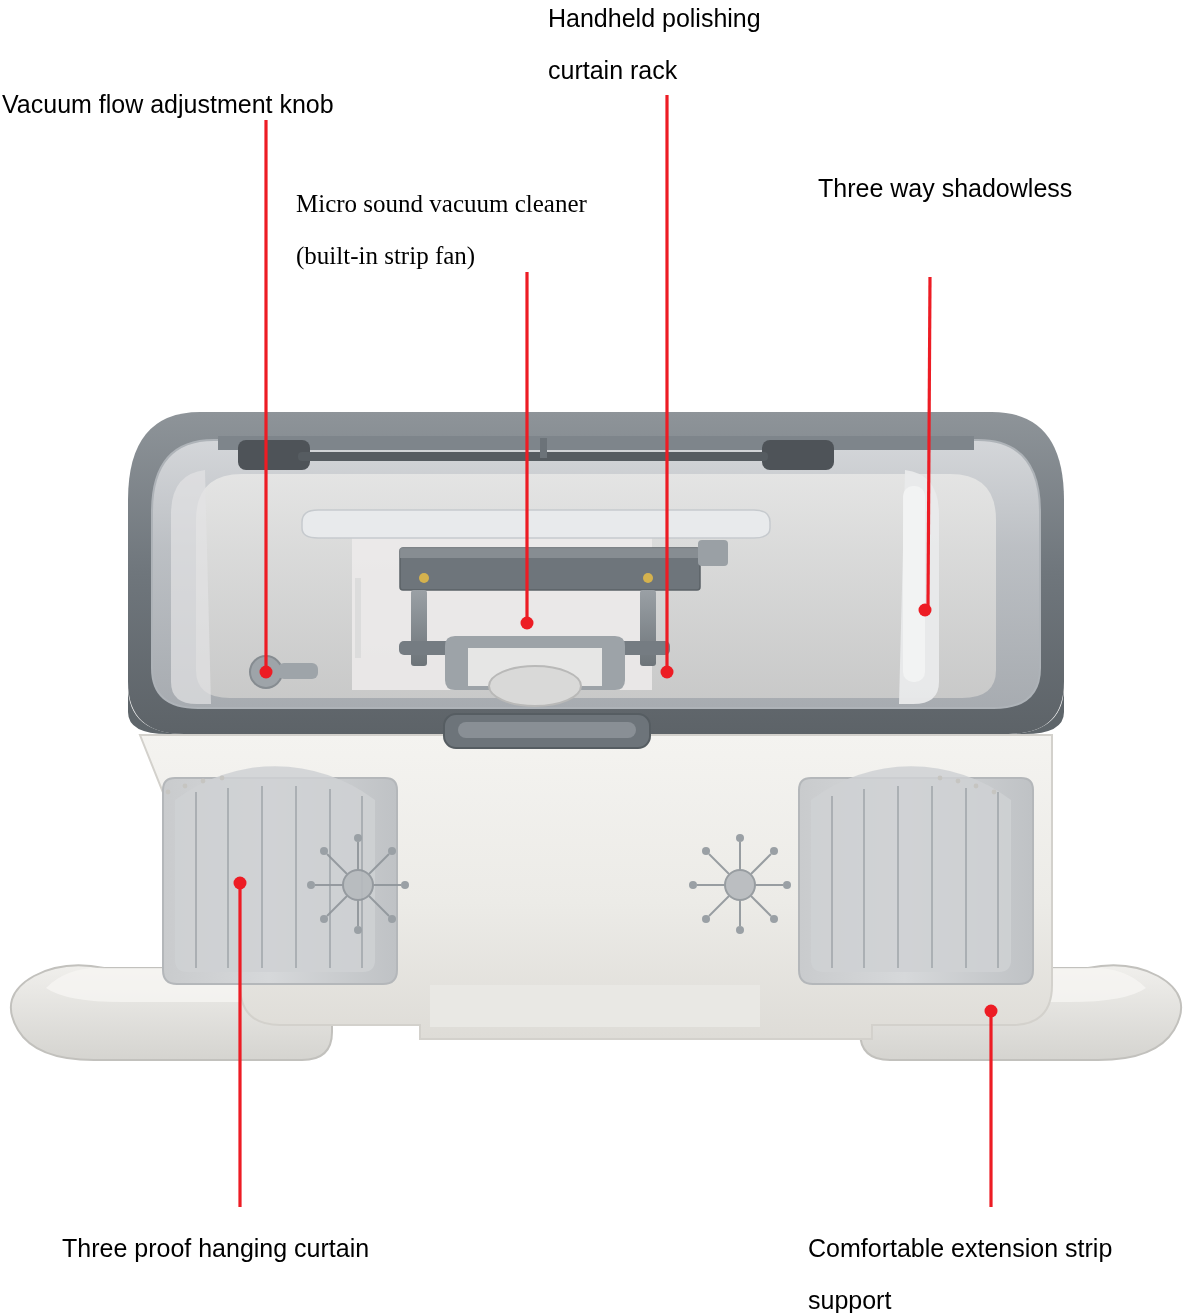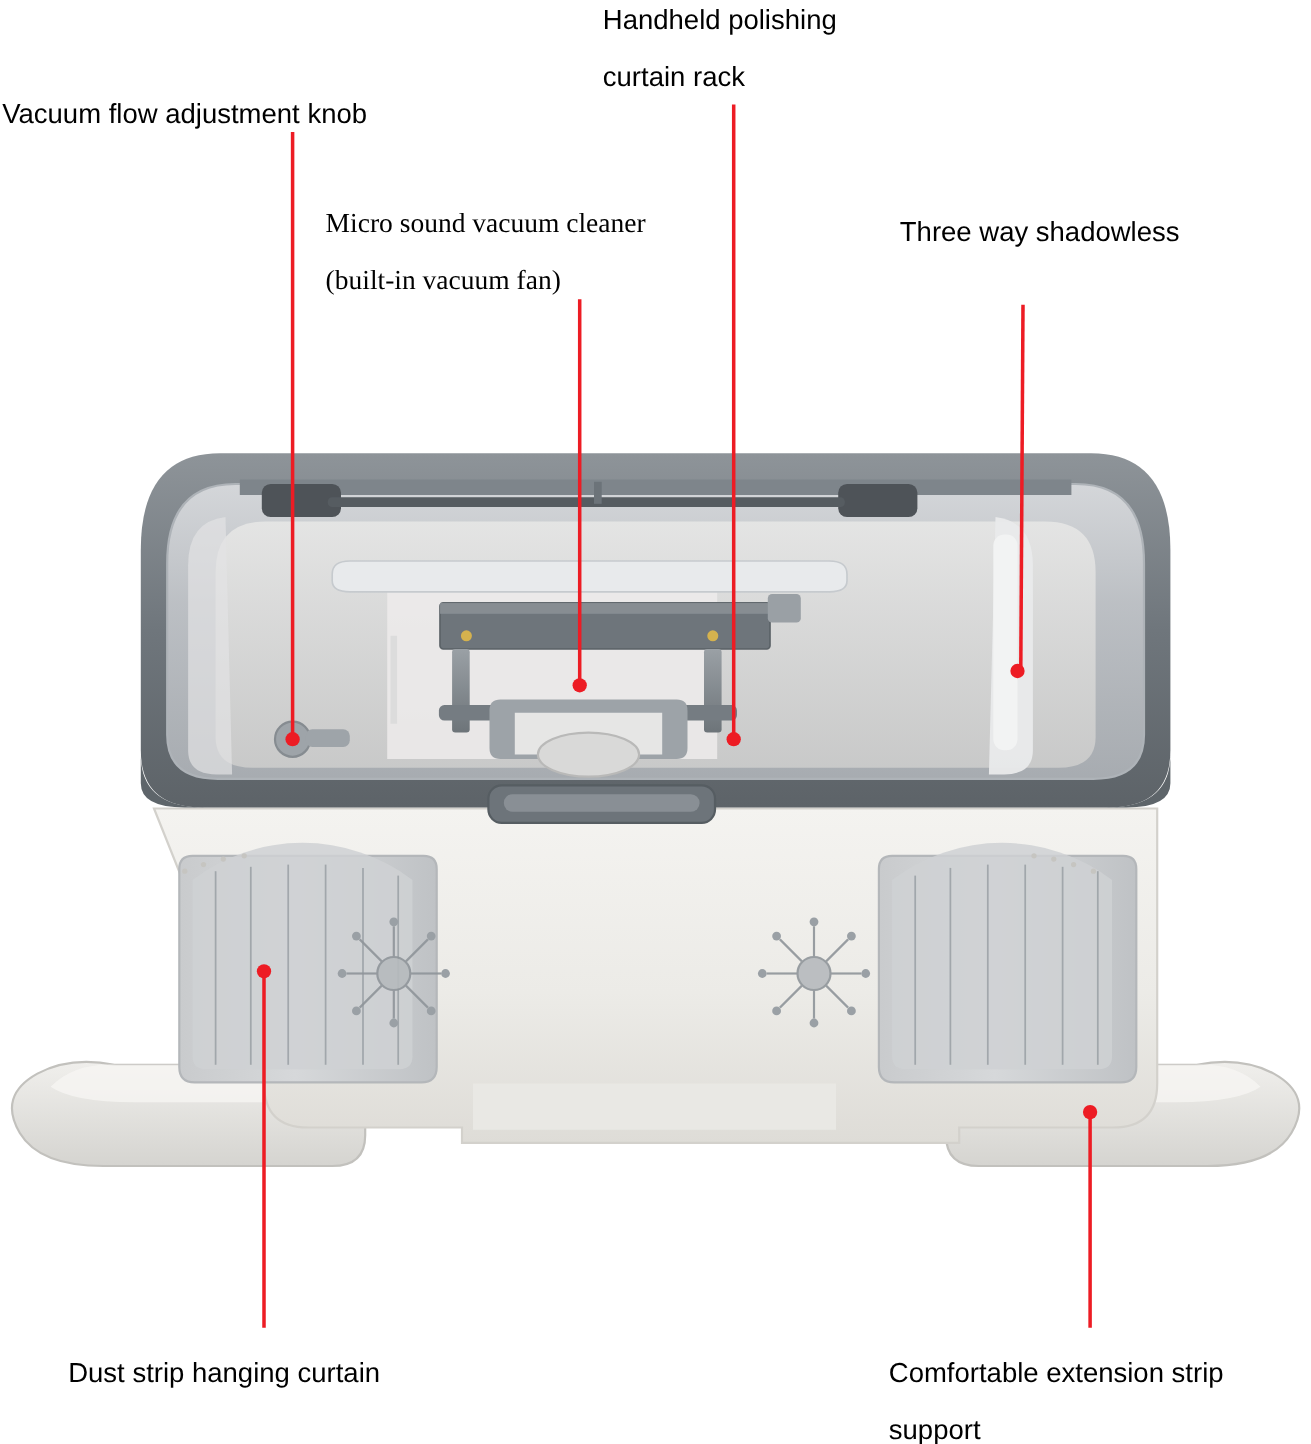--- a/index.html
+++ b/index.html
@@ -267,29 +267,29 @@
     <span>Vacuum flow adjustment knob</span>
   </div>
 
   <div class="label" style="left:548px; top:-8px;">
     <span class="l2">Handheld polishing</span>
     <span class="l2">curtain rack</span>
   </div>
 
   <div class="label" style="left:296px; top:178px;font-family:Liberation Serif, serif;">
     <span class="l2">Micro sound vacuum cleaner</span>
-    <span class="l2">(built-in vacuum fan)</span>
-  </div>
-
-  <div class="label" style="left:818px; top:185px;">
+    <span class="l2">(built-in strip fan)</span>
+  </div>
+
+  <div class="label" style="left:818px; top:162px;">
     <span class="l2">Three way shadowless</span>
   </div>
 
   <div class="label" style="left:62px; top:1222px;">
-    <span>Dust strip hanging curtain</span>
+    <span>Three proof hanging curtain</span>
   </div>
 
   <div class="label" style="left:808px; top:1222px;">
     <span class="l2">Comfortable extension strip</span>
     <span class="l2">support</span>
   </div>
 
 </div>
 
 </body></html>

